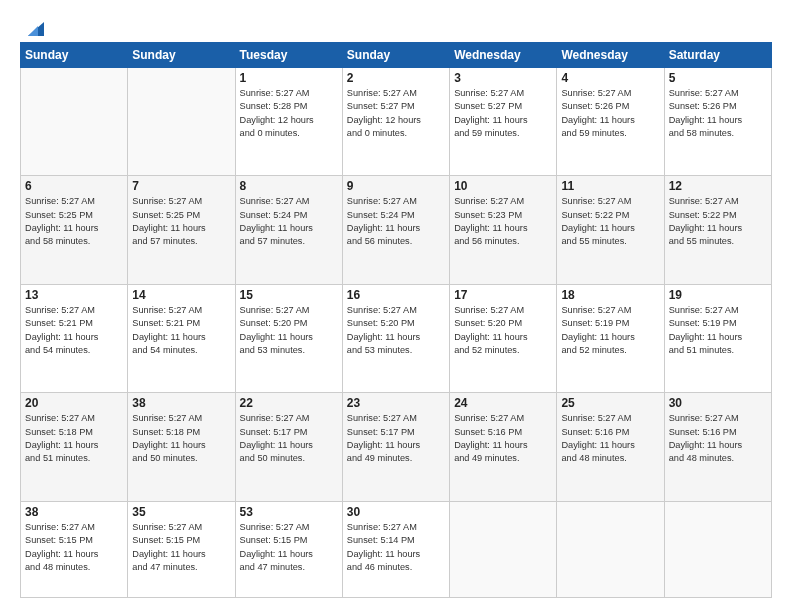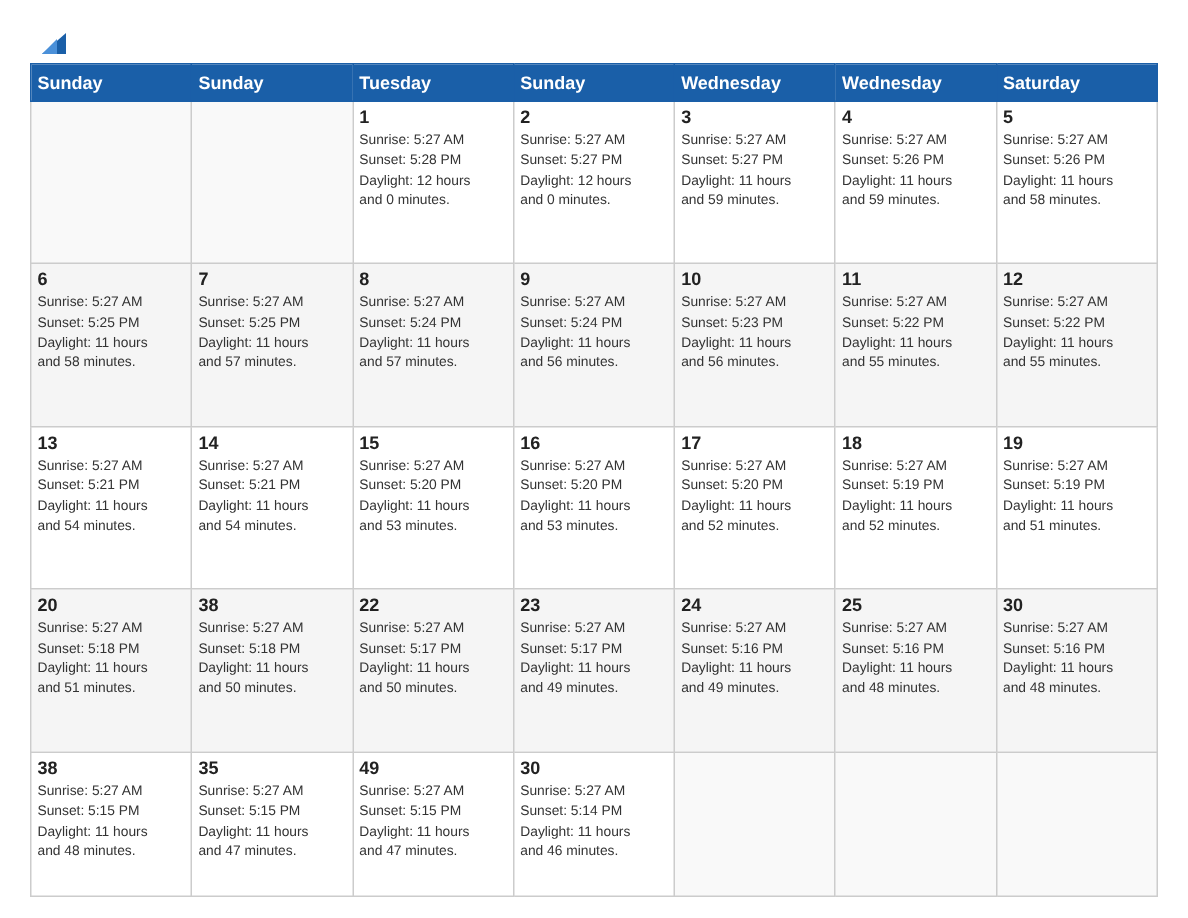--- a/index.html
+++ b/index.html
@@ -342,21 +342,21 @@
 and 48 minutes.</div>
           </td>
           <td>
             <span class="day-num">35</span>
             <div class="day-info" style="white-space: pre-line;">Sunrise: 5:27 AM
 Sunset: 5:15 PM
 Daylight: 11 hours
 and 47 minutes.</div>
           </td>
           <td>
-            <span class="day-num">49</span>
+            <span class="day-num">53</span>
             <div class="day-info" style="white-space: pre-line;">Sunrise: 5:27 AM
 Sunset: 5:15 PM
 Daylight: 11 hours
 and 47 minutes.</div>
           </td>
           <td>
             <span class="day-num">30</span>
             <div class="day-info" style="white-space: pre-line;">Sunrise: 5:27 AM
 Sunset: 5:14 PM
 Daylight: 11 hours

